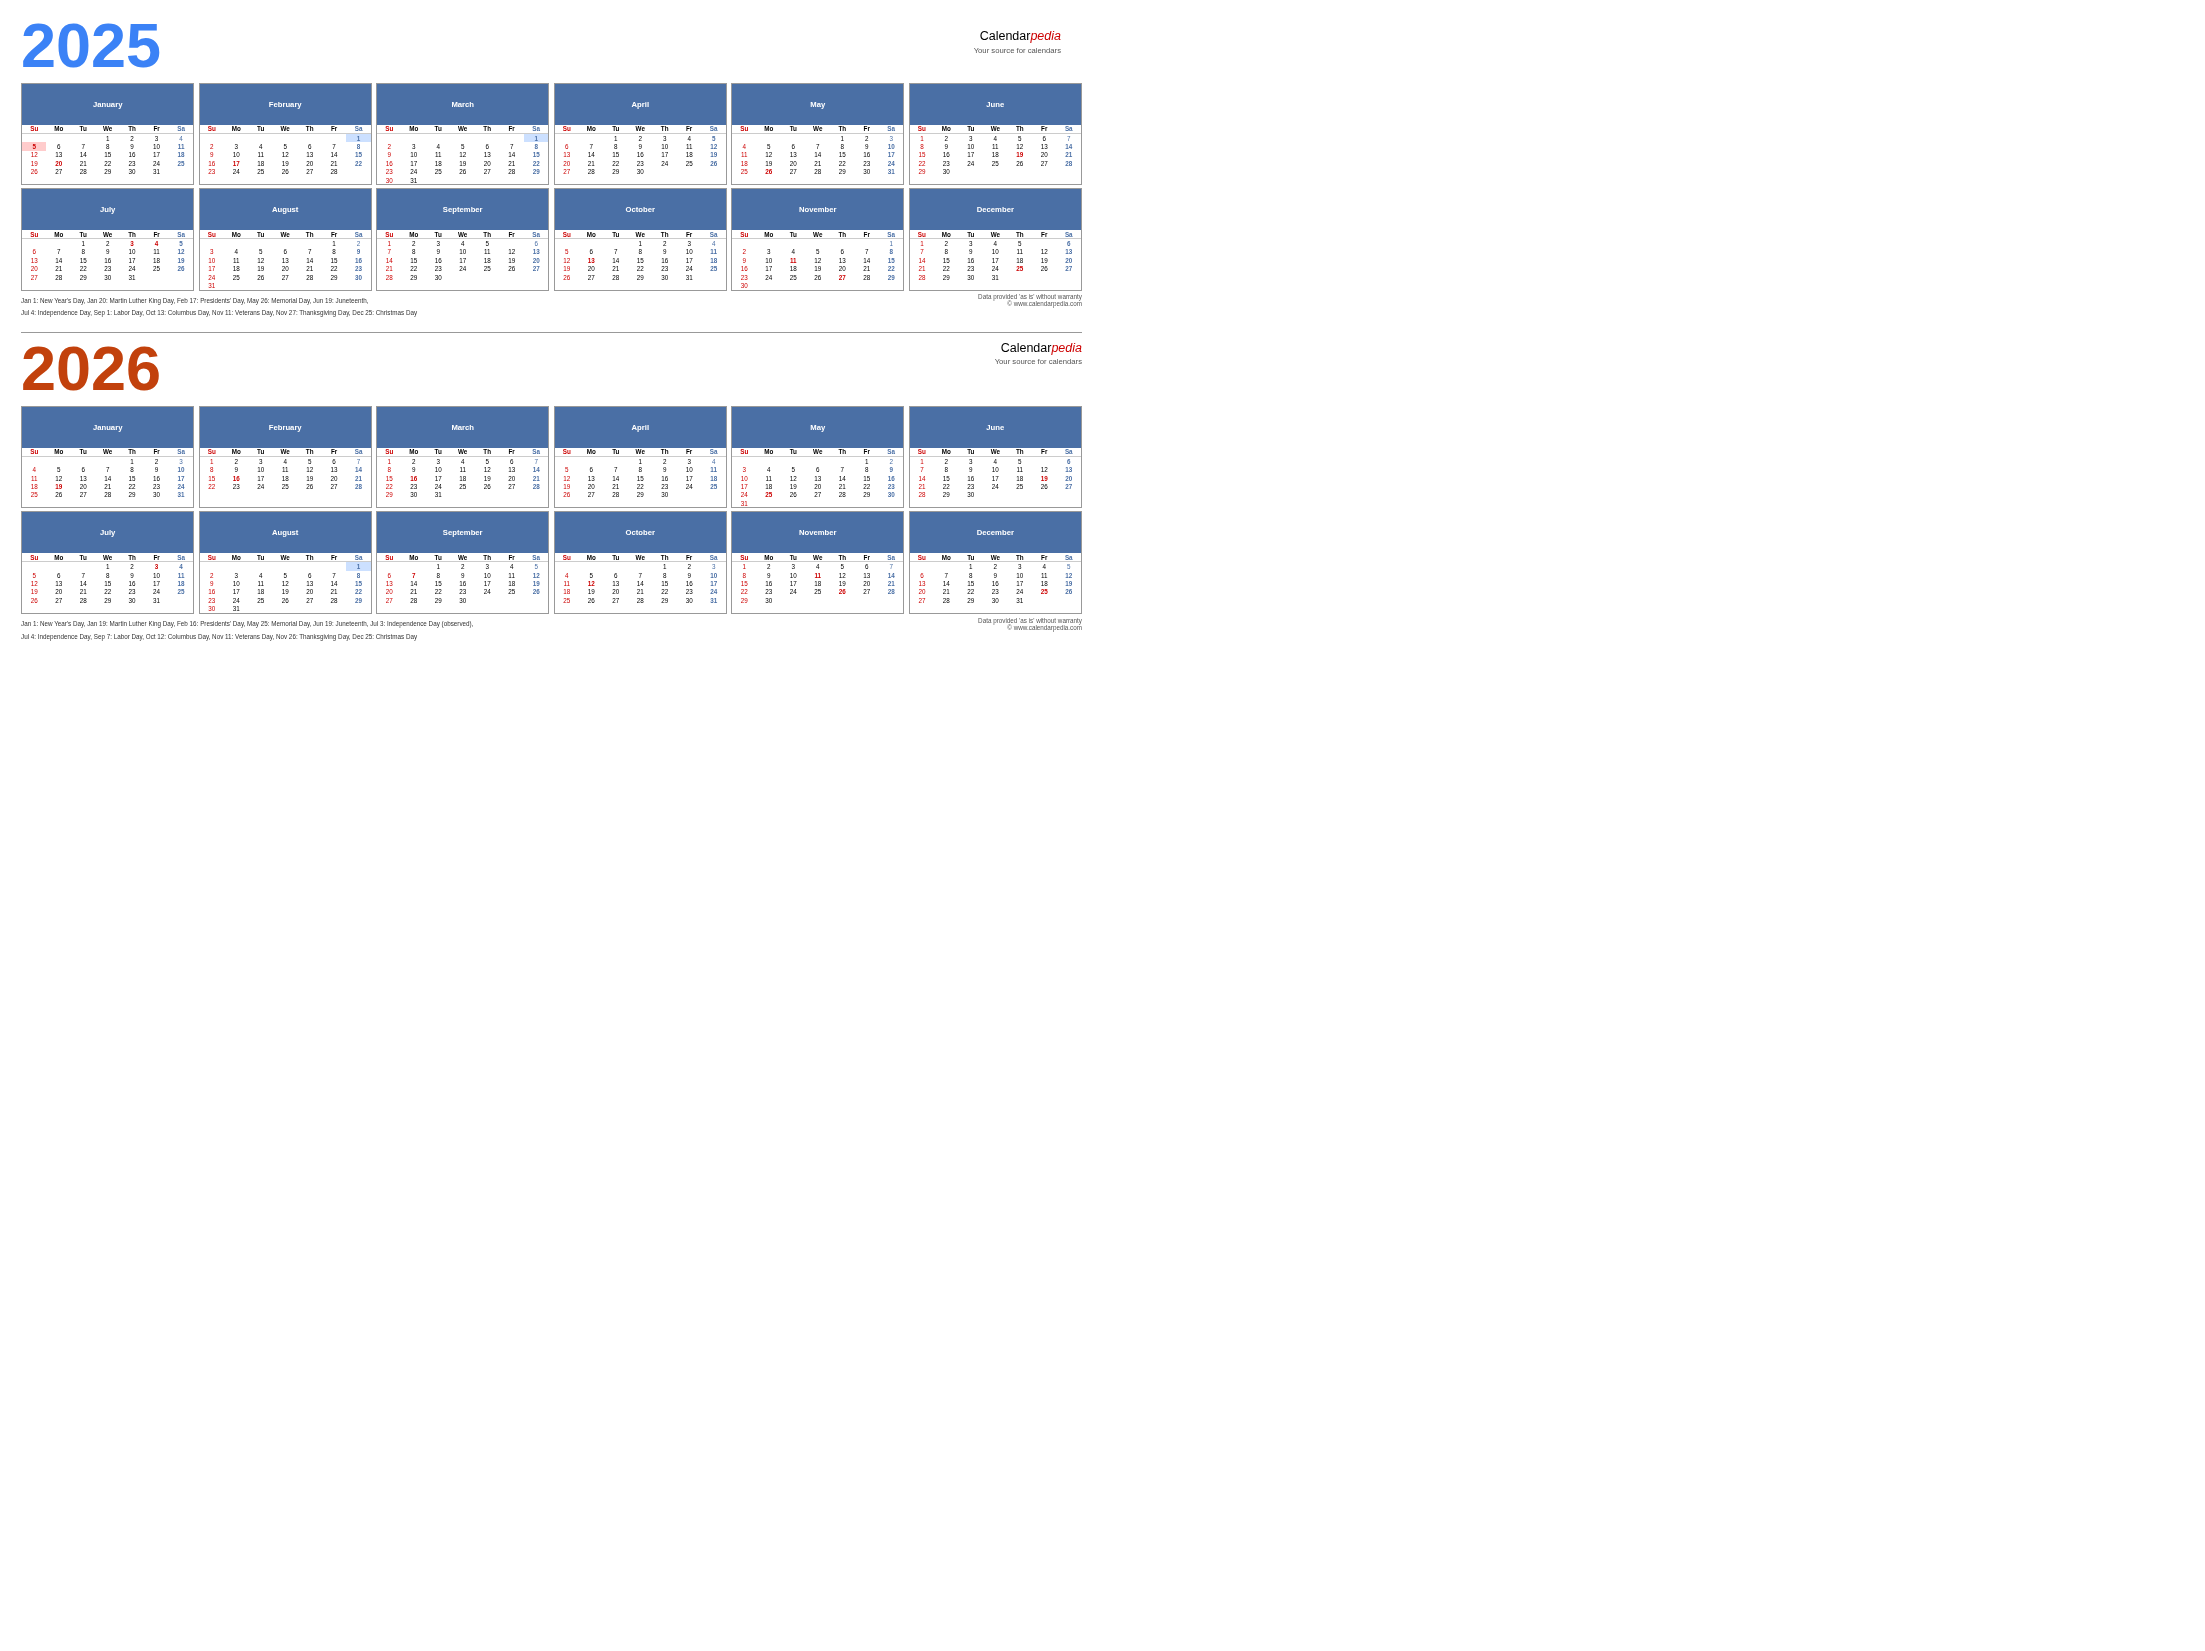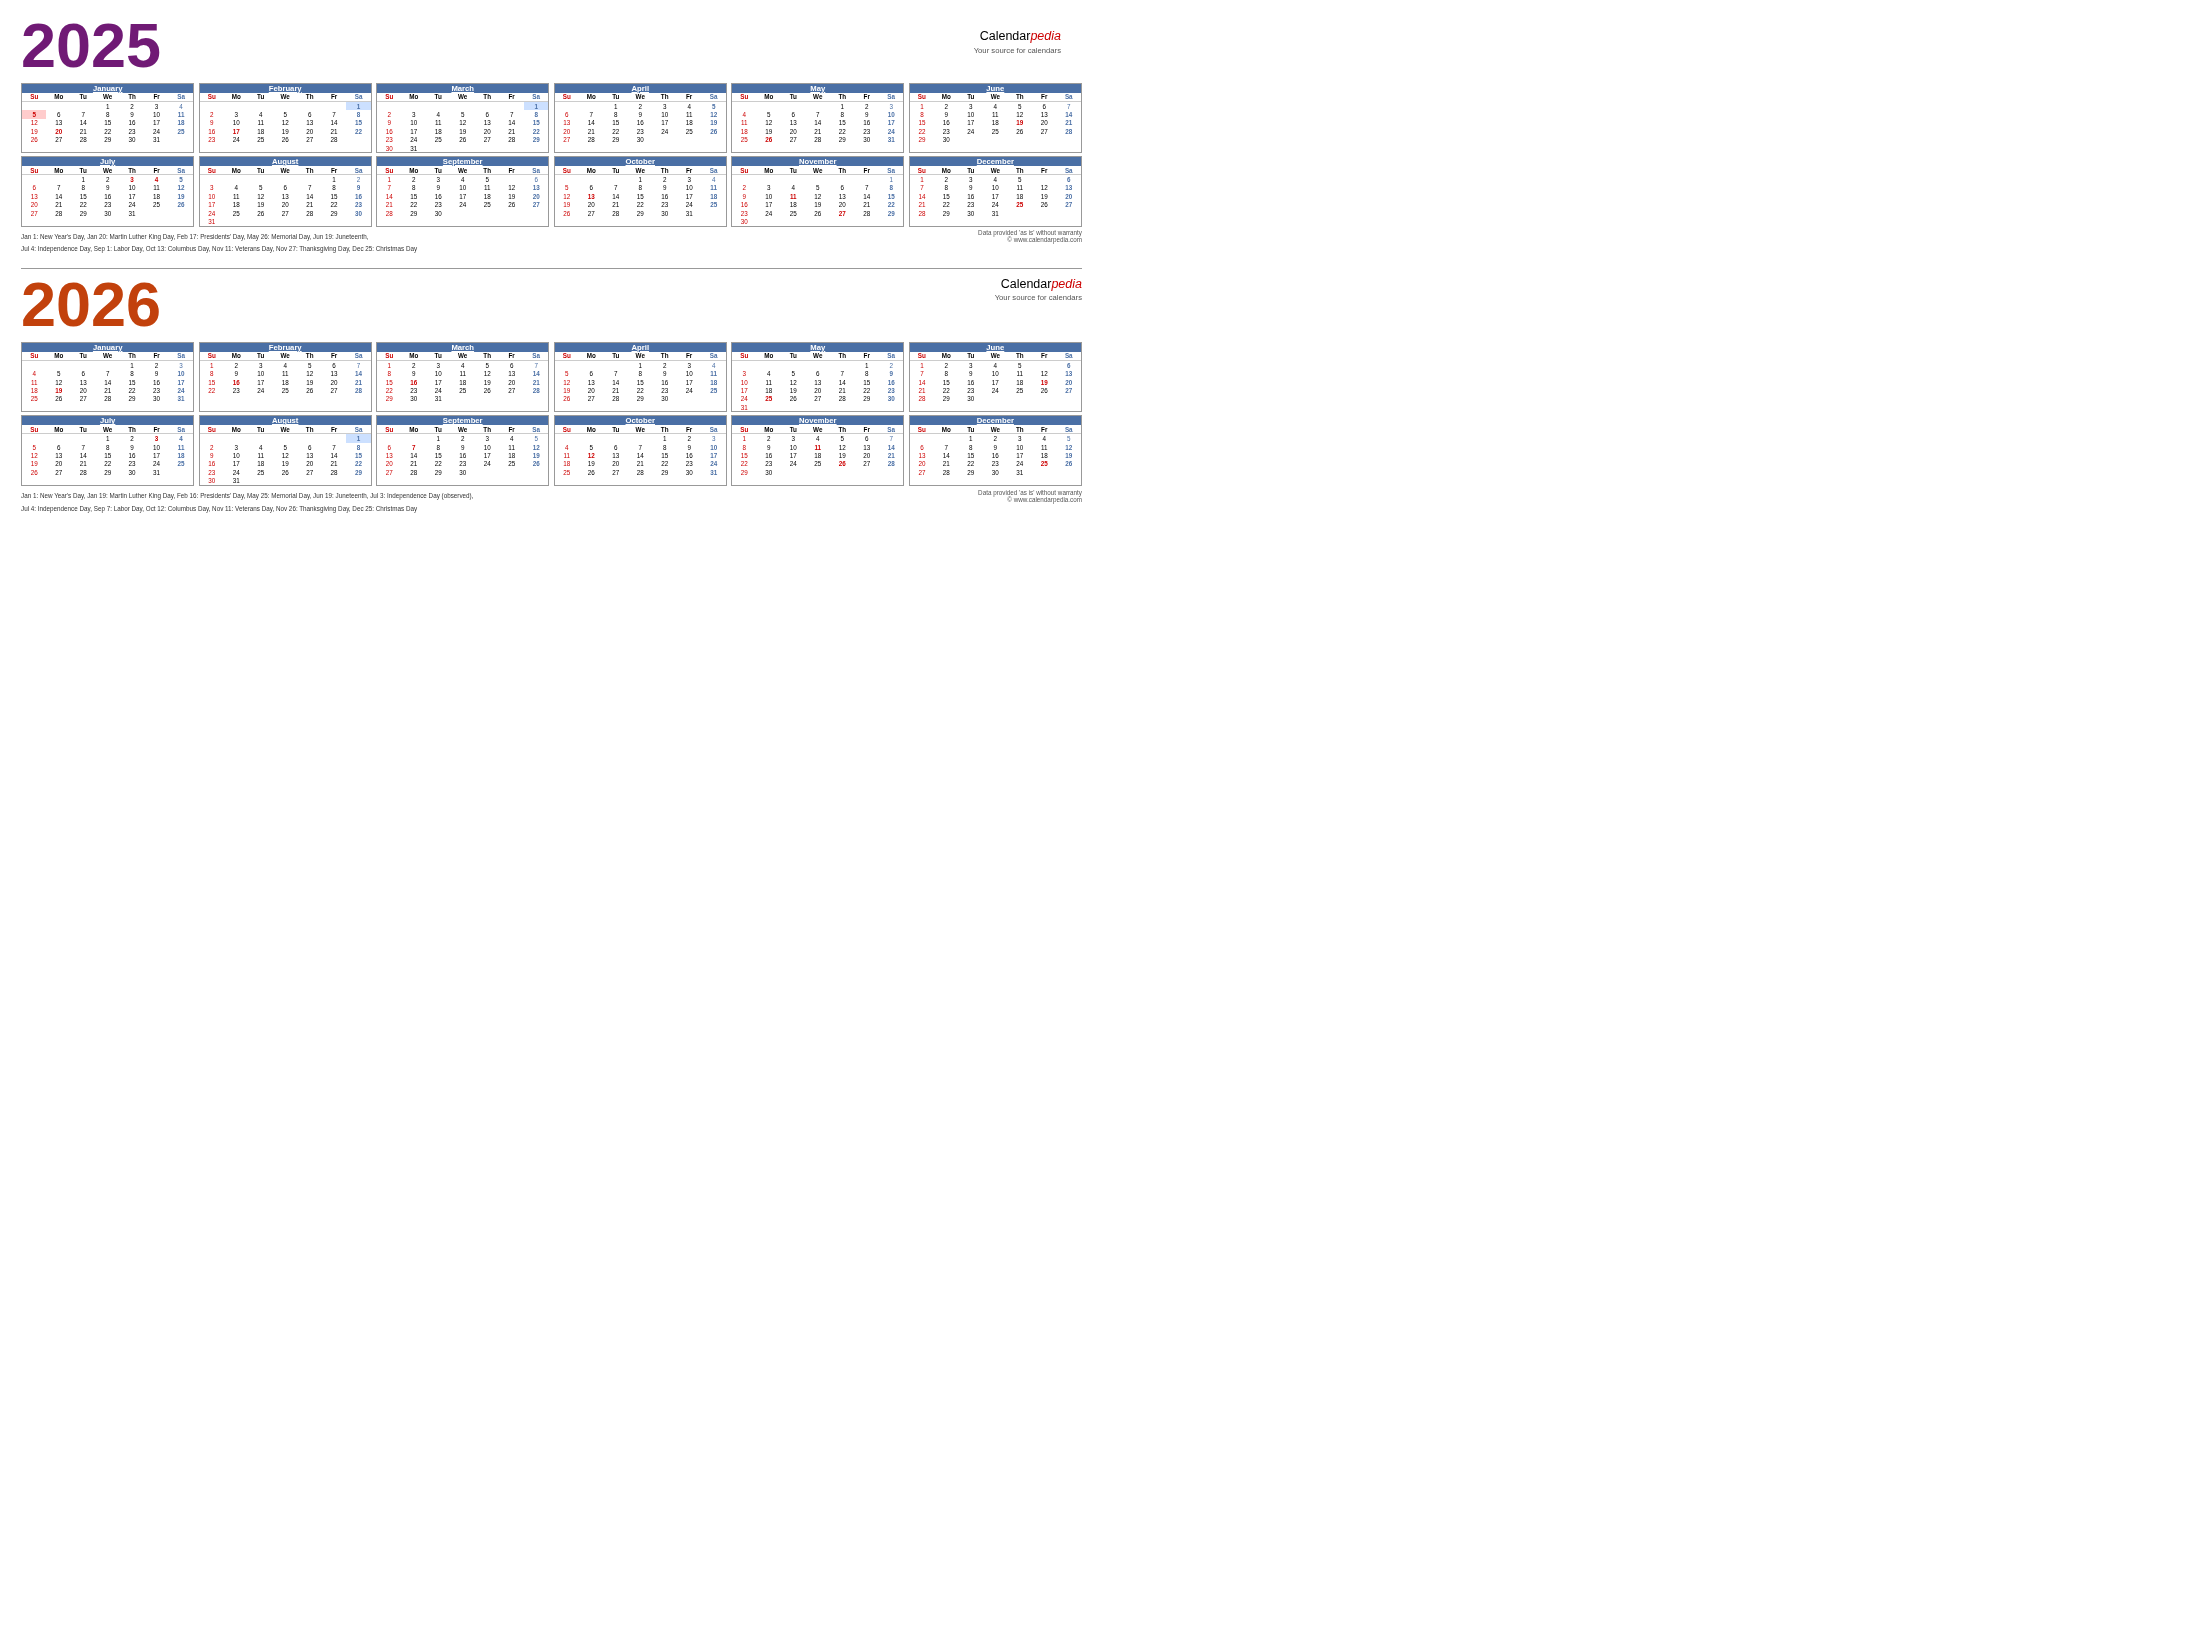--- a/index.html
+++ b/index.html
@@ -5,21 +5,21 @@
     * { margin: 0; padding: 0; box-sizing: border-box; }
     body {
       background: white;
       font-family: Arial, sans-serif;
       width: 1103px;
       padding: 14px 21px;
     }
     .year-title {
       font-size: 63px;
       font-weight: bold;
-      color: #701a75;
+      color: #3b82f6;
       line-height: 1;
       margin-bottom: 5.6px;
     }
     .year-title.blue { color: #c2410c; }
     .brand {
       position: absolute;
       right: 21px;
       top: 14px;
       text-align: right;
       font-size: 9px;
@@ -46,22 +46,21 @@
     .month-cal {
       border: 0.7px solid #999;
       font-size: 7px;
     }
     .month-header {
       background: #4a6fa5;
       color: white;
       text-align: center;
       font-weight: bold;
       font-size: 7.7px;
-      padding: 0 0;
-      text-decoration: underline;
+      padding: 16px 0;
     }
     .month-cal table {
       width: 100%;
       border-collapse: collapse;
     }
     .month-cal th {
       text-align: center;
       font-size: 6.3px;
       padding: 0.7px 0;
       border-bottom: 0.7px solid #ccc;

